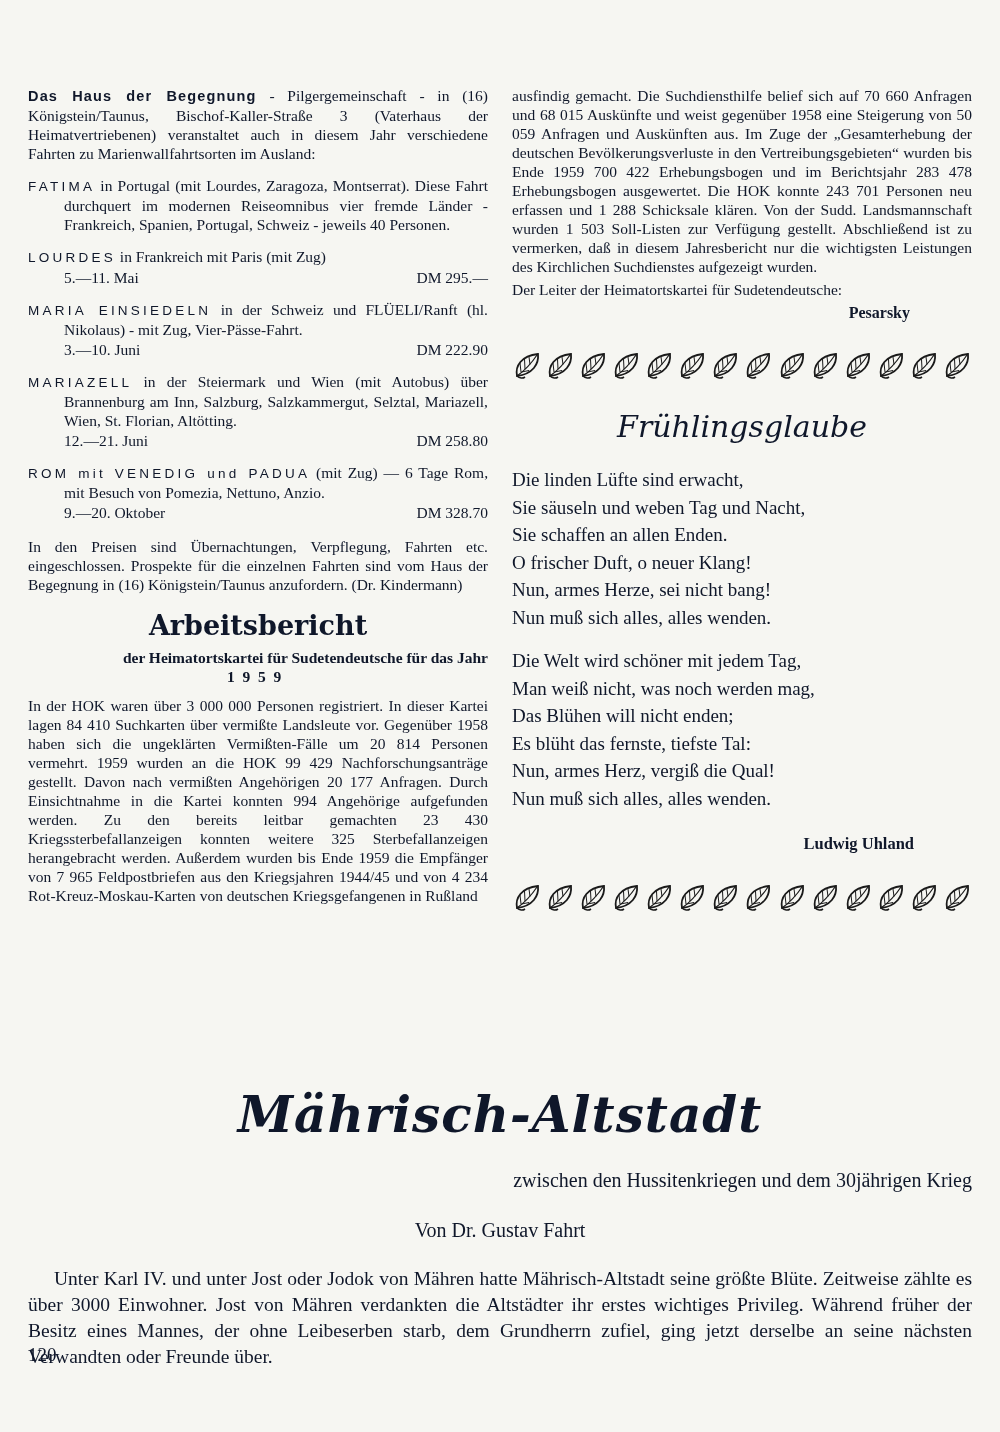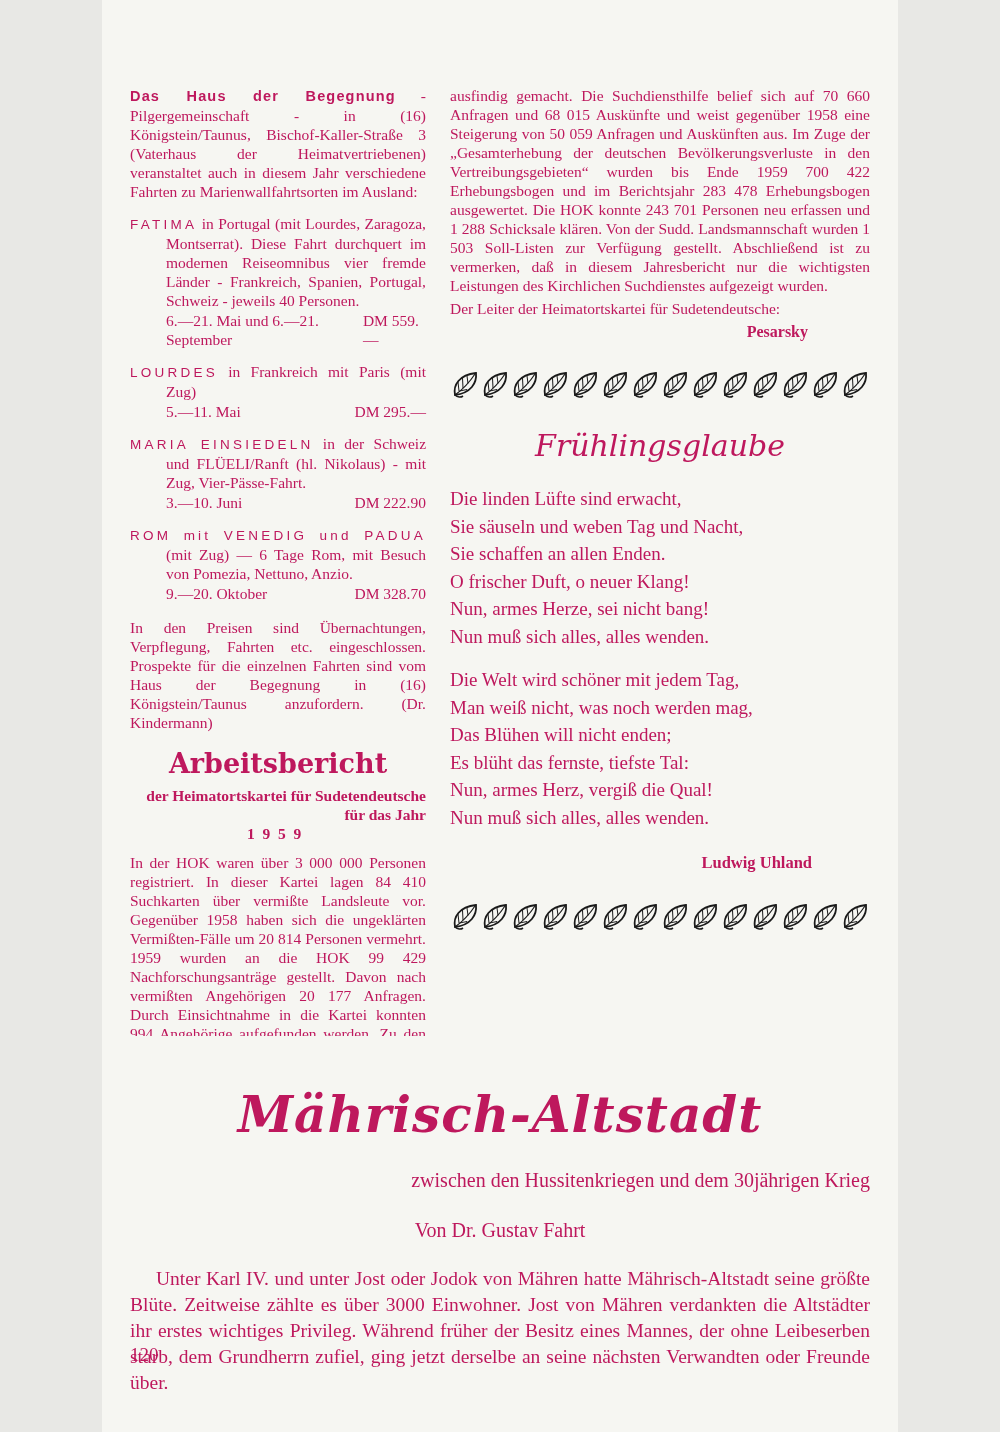--- a/index.html
+++ b/index.html
@@ -1,22 +1,22 @@
 <!DOCTYPE html>
 <html><head>
 <meta charset="utf-8">
 <style>
   html,body{margin:0;padding:0;}
   body{background:#e8e8e5;}
   .page{
     position:relative;
-    width:796px;height:1432px;
+    width:1000px;height:1432px;
     margin:0 auto;
     background:#f6f6f2;
-    color:#be185d;
+    color:#0f172a;
     font-family:"Liberation Serif", serif;
     overflow:hidden;
     box-sizing:border-box;
     padding:86px 28px 0 28px;
   }
   
   .columns{display:flex;gap:24px;height:950px;overflow:hidden;}
   .col{width:460px;box-sizing:border-box;}
   p{margin:0;}
   .body{font-size:15.5px;line-height:19px;text-align:justify;}
@@ -52,42 +52,45 @@
 
 <div class="page">
 
   <div class="columns">
 
     <div class="col">
       <p class="body"><b class="lead">Das Haus der Begegnung</b><span> - Pilgergemeinschaft - in (16) Königstein/Taunus, Bischof-Kaller-Straße 3 (Vaterhaus der Heimatvertriebenen) veranstaltet auch in diesem Jahr verschiedene Fahrten zu Marienwallfahrtsorten im Ausland:</span></p>
 
       <div class="trip">
         <p class="body trip-desc"><b class="trip-name">FATIMA</b> <span>in Portugal (mit Lourdes, Zaragoza, Montserrat). Diese Fahrt durchquert im modernen Reiseomnibus vier fremde Länder - Frankreich, Spanien, Portugal, Schweiz - jeweils 40 Personen.</span></p>
-        <div class="trip-meta">
-            <span>6.—21. Mai und 6.—21. September</span>
-            <span>DM 559.—</span>
-          </div>
       </div>
 
       <div class="trip">
         <p class="body trip-desc"><b class="trip-name">LOURDES</b> <span>in Frankreich mit Paris (mit Zug)</span></p>
         <div class="trip-meta">
             <span>5.—11. Mai</span>
             <span>DM 295.—</span>
           </div>
       </div>
 
       <div class="trip">
         <p class="body trip-desc"><b class="trip-name">MARIA EINSIEDELN</b> <span>in der Schweiz und FLÜELI/Ranft (hl. Nikolaus) - mit Zug, Vier-Pässe-Fahrt.</span></p>
         <div class="trip-meta">
             <span>3.—10. Juni</span>
             <span>DM 222.90</span>
           </div>
       </div>
 
+      <div class="trip">
+        <p class="body trip-desc"><b class="trip-name">MARIAZELL</b> <span>in der Steiermark und Wien (mit Autobus) über Brannenburg am Inn, Salzburg, Salzkammergut, Selztal, Mariazell, Wien, St. Florian, Altötting.</span></p>
+        <div class="trip-meta">
+            <span>12.—21. Juni</span>
+            <span>DM 258.80</span>
+          </div>
+      </div>
 
       <div class="trip">
         <p class="body trip-desc"><b class="trip-name">ROM mit VENEDIG und PADUA</b> <span>(mit Zug) — 6 Tage Rom, mit Besuch von Pomezia, Nettuno, Anzio.</span></p>
         <div class="trip-meta">
             <span>9.—20. Oktober</span>
             <span>DM 328.70</span>
           </div>
       </div>
 
       <p class="body closing">In den Preisen sind Übernachtungen, Verpflegung, Fahrten etc. eingeschlossen. Prospekte für die einzelnen Fahrten sind vom Haus der Begegnung in (16) Königstein/Taunus anzufordern. (Dr. Kindermann)</p>

